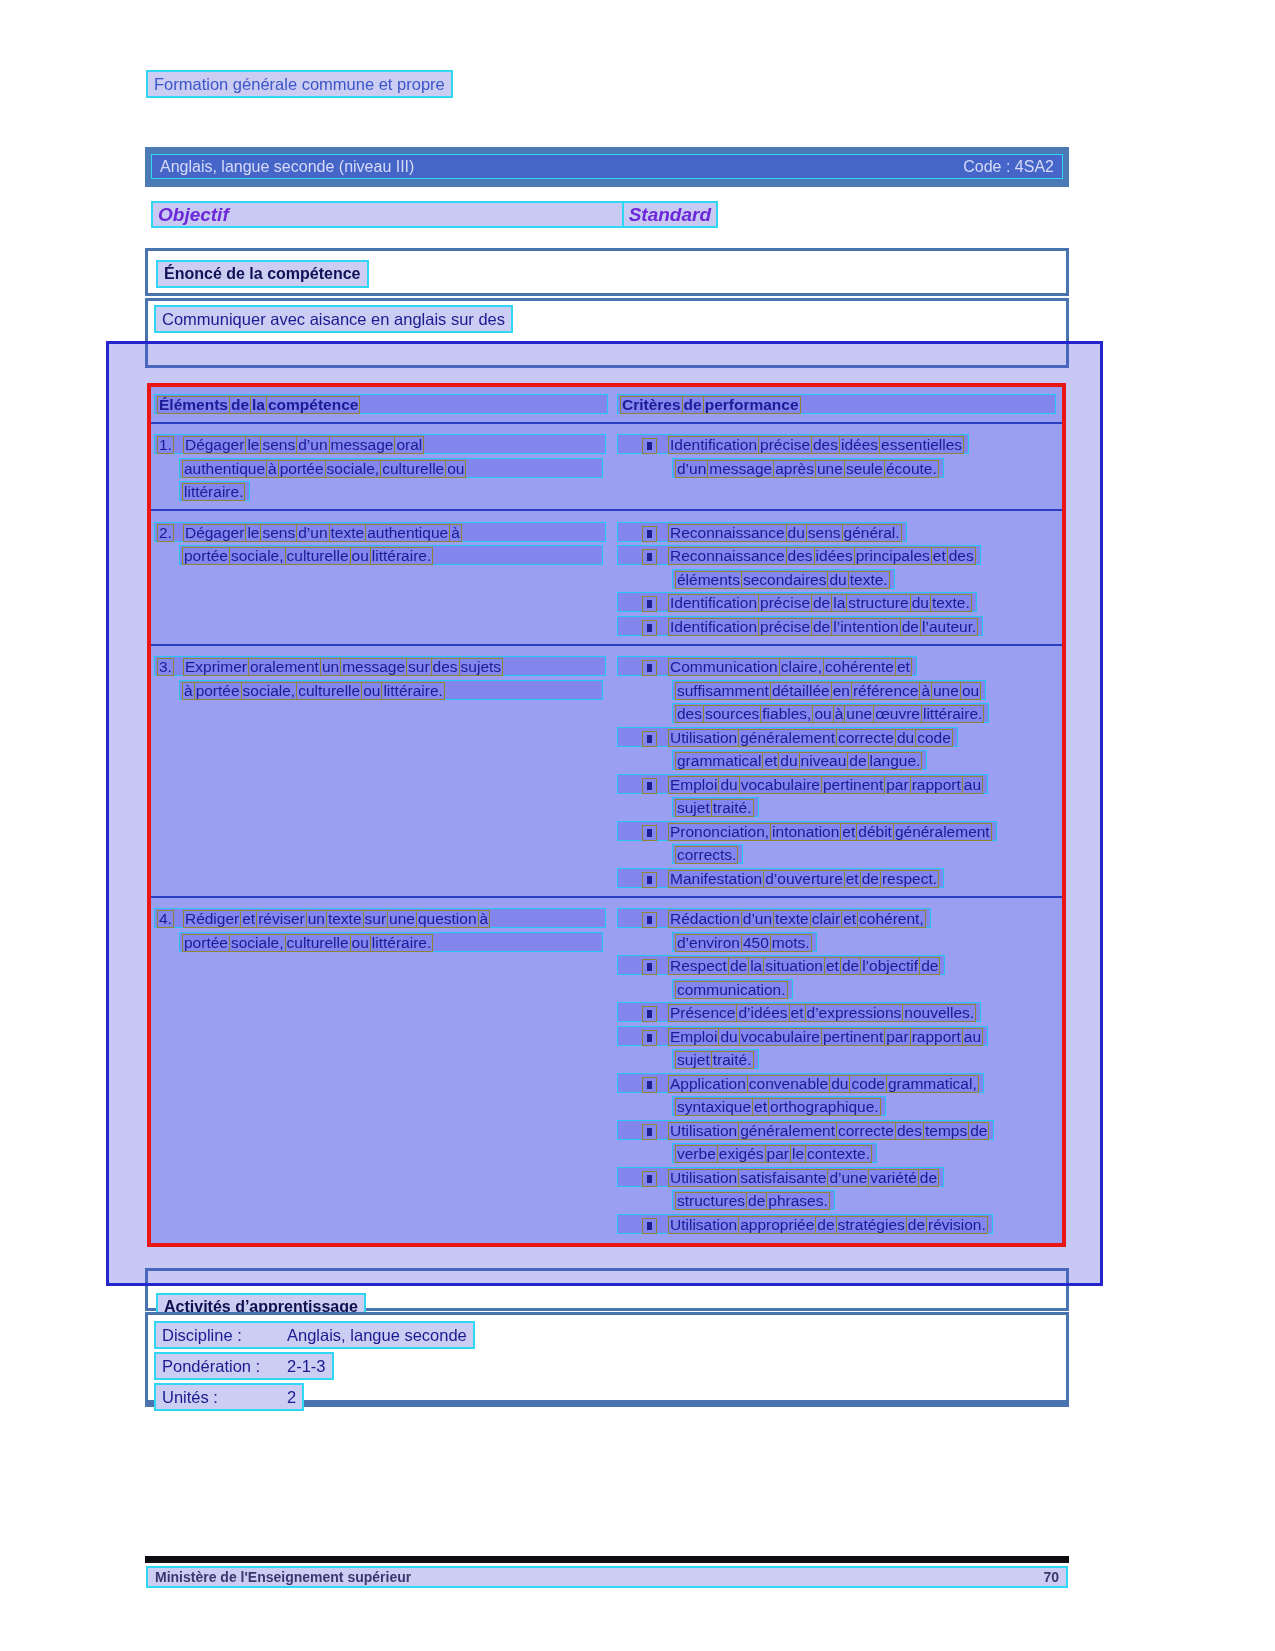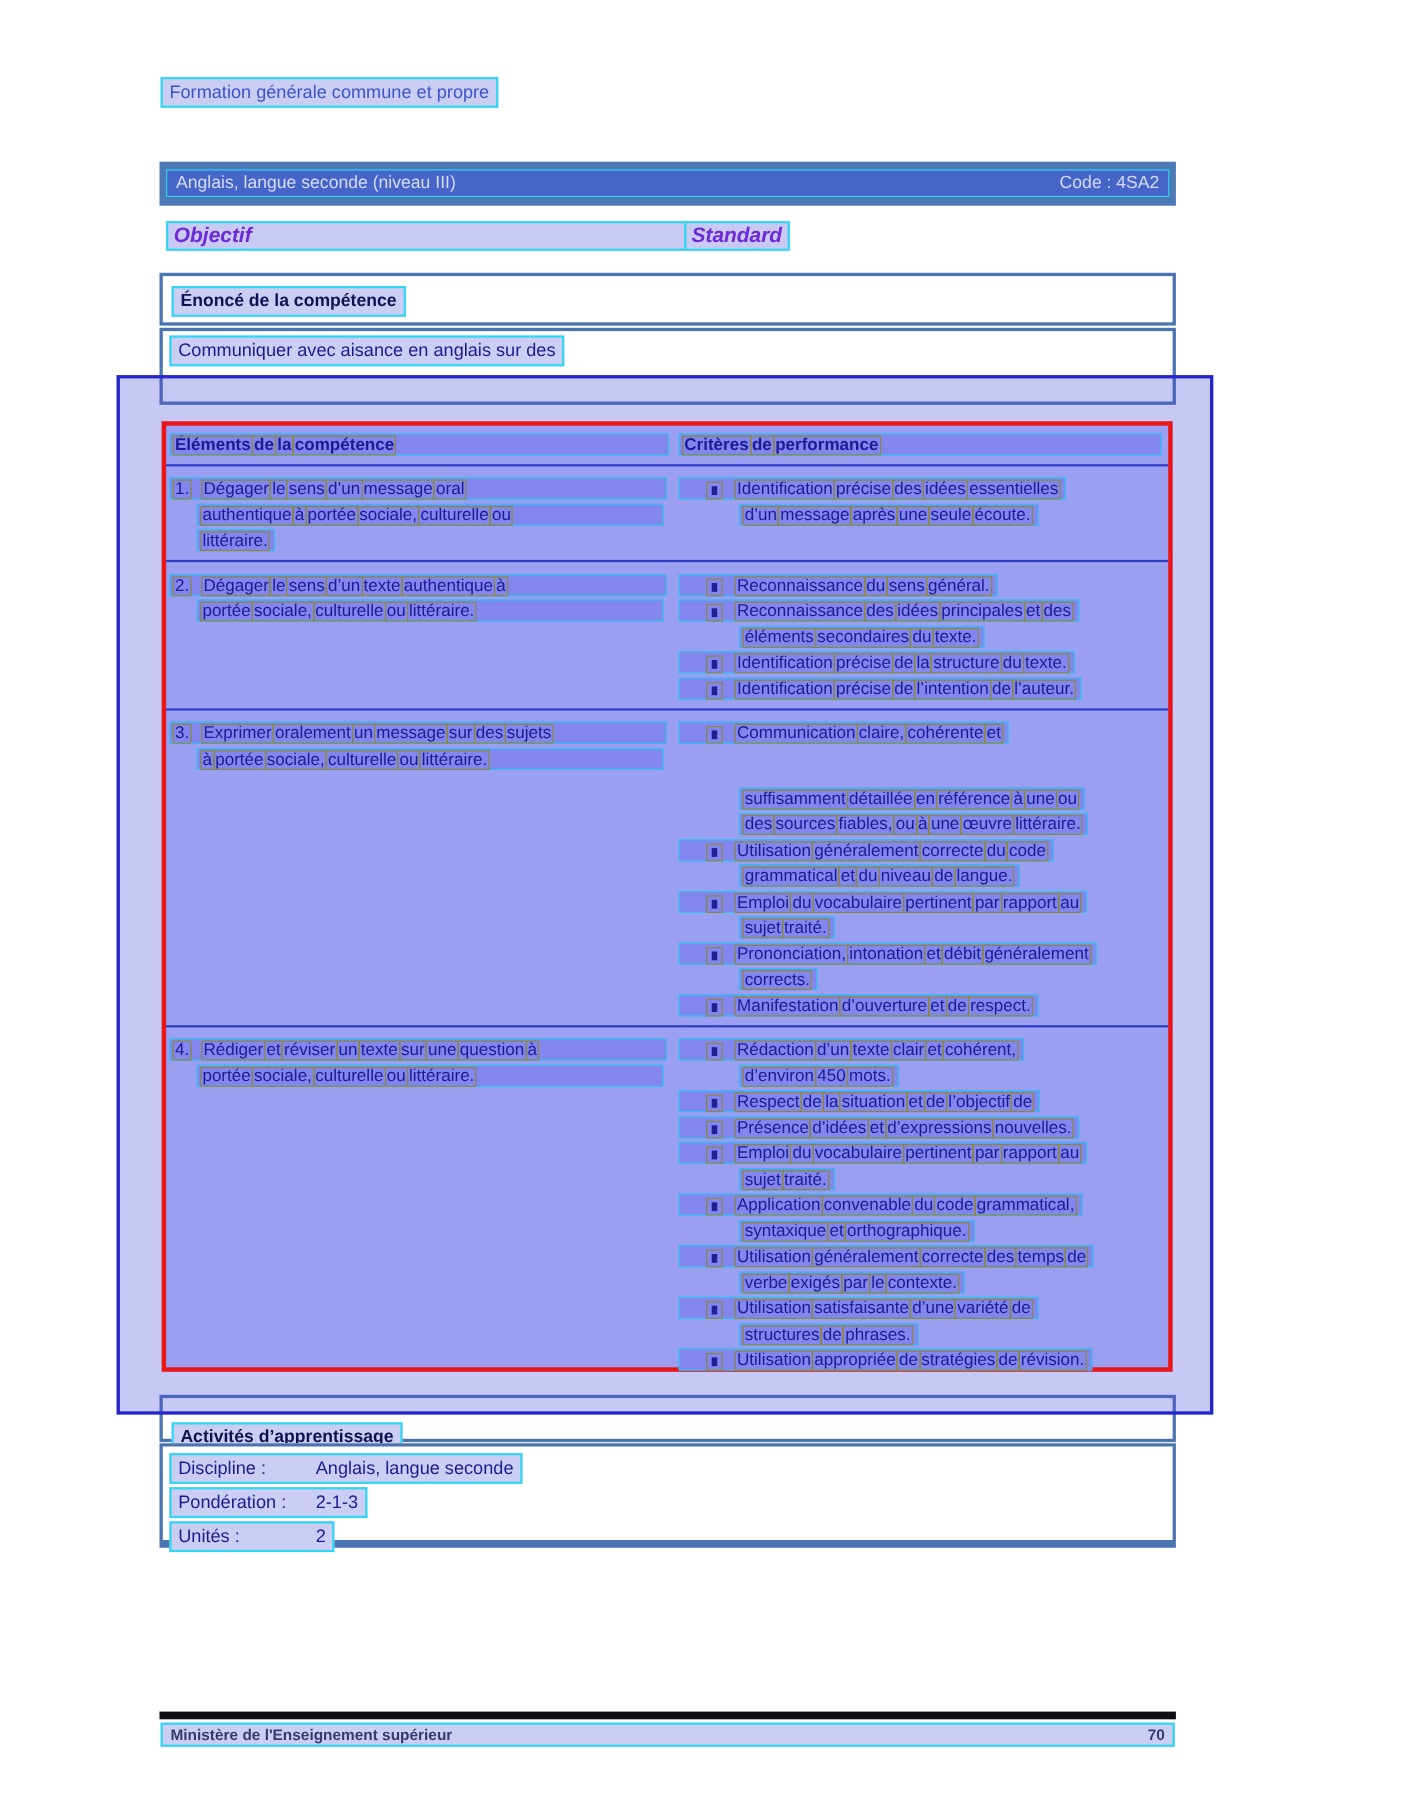--- a/index.html
+++ b/index.html
@@ -280,21 +280,21 @@
             <span class="lbox">
               <span class="w bullet">
                 <span class="bsq"></span>
               </span>
               <span class="w">Communication</span>
               <span class="w">claire,</span>
               <span class="w">cohérente</span>
               <span class="w">et</span>
             </span>
           </div>
-          <div class="tline" style="margin-left: 55px; margin-top: 36px;">
+          <div class="tline" style="margin-left: 55px;">
             <span class="lbox">
               <span class="w">suffisamment</span>
               <span class="w">détaillée</span>
               <span class="w">en</span>
               <span class="w">référence</span>
               <span class="w">à</span>
               <span class="w">une</span>
               <span class="w">ou</span>
             </span>
           </div>
@@ -438,20 +438,25 @@
               <span class="w">Respect</span>
               <span class="w">de</span>
               <span class="w">la</span>
               <span class="w">situation</span>
               <span class="w">et</span>
               <span class="w">de</span>
               <span class="w">l’objectif</span>
               <span class="w">de</span>
             </span>
           </div>
+          <div class="tline" style="margin-left: 55px;">
+            <span class="lbox">
+              <span class="w">communication.</span>
+            </span>
+          </div>
           <div class="tline">
             <span class="lbox">
               <span class="w bullet">
                 <span class="bsq"></span>
               </span>
               <span class="w">Présence</span>
               <span class="w">d’idées</span>
               <span class="w">et</span>
               <span class="w">d’expressions</span>
               <span class="w">nouvelles.</span>

